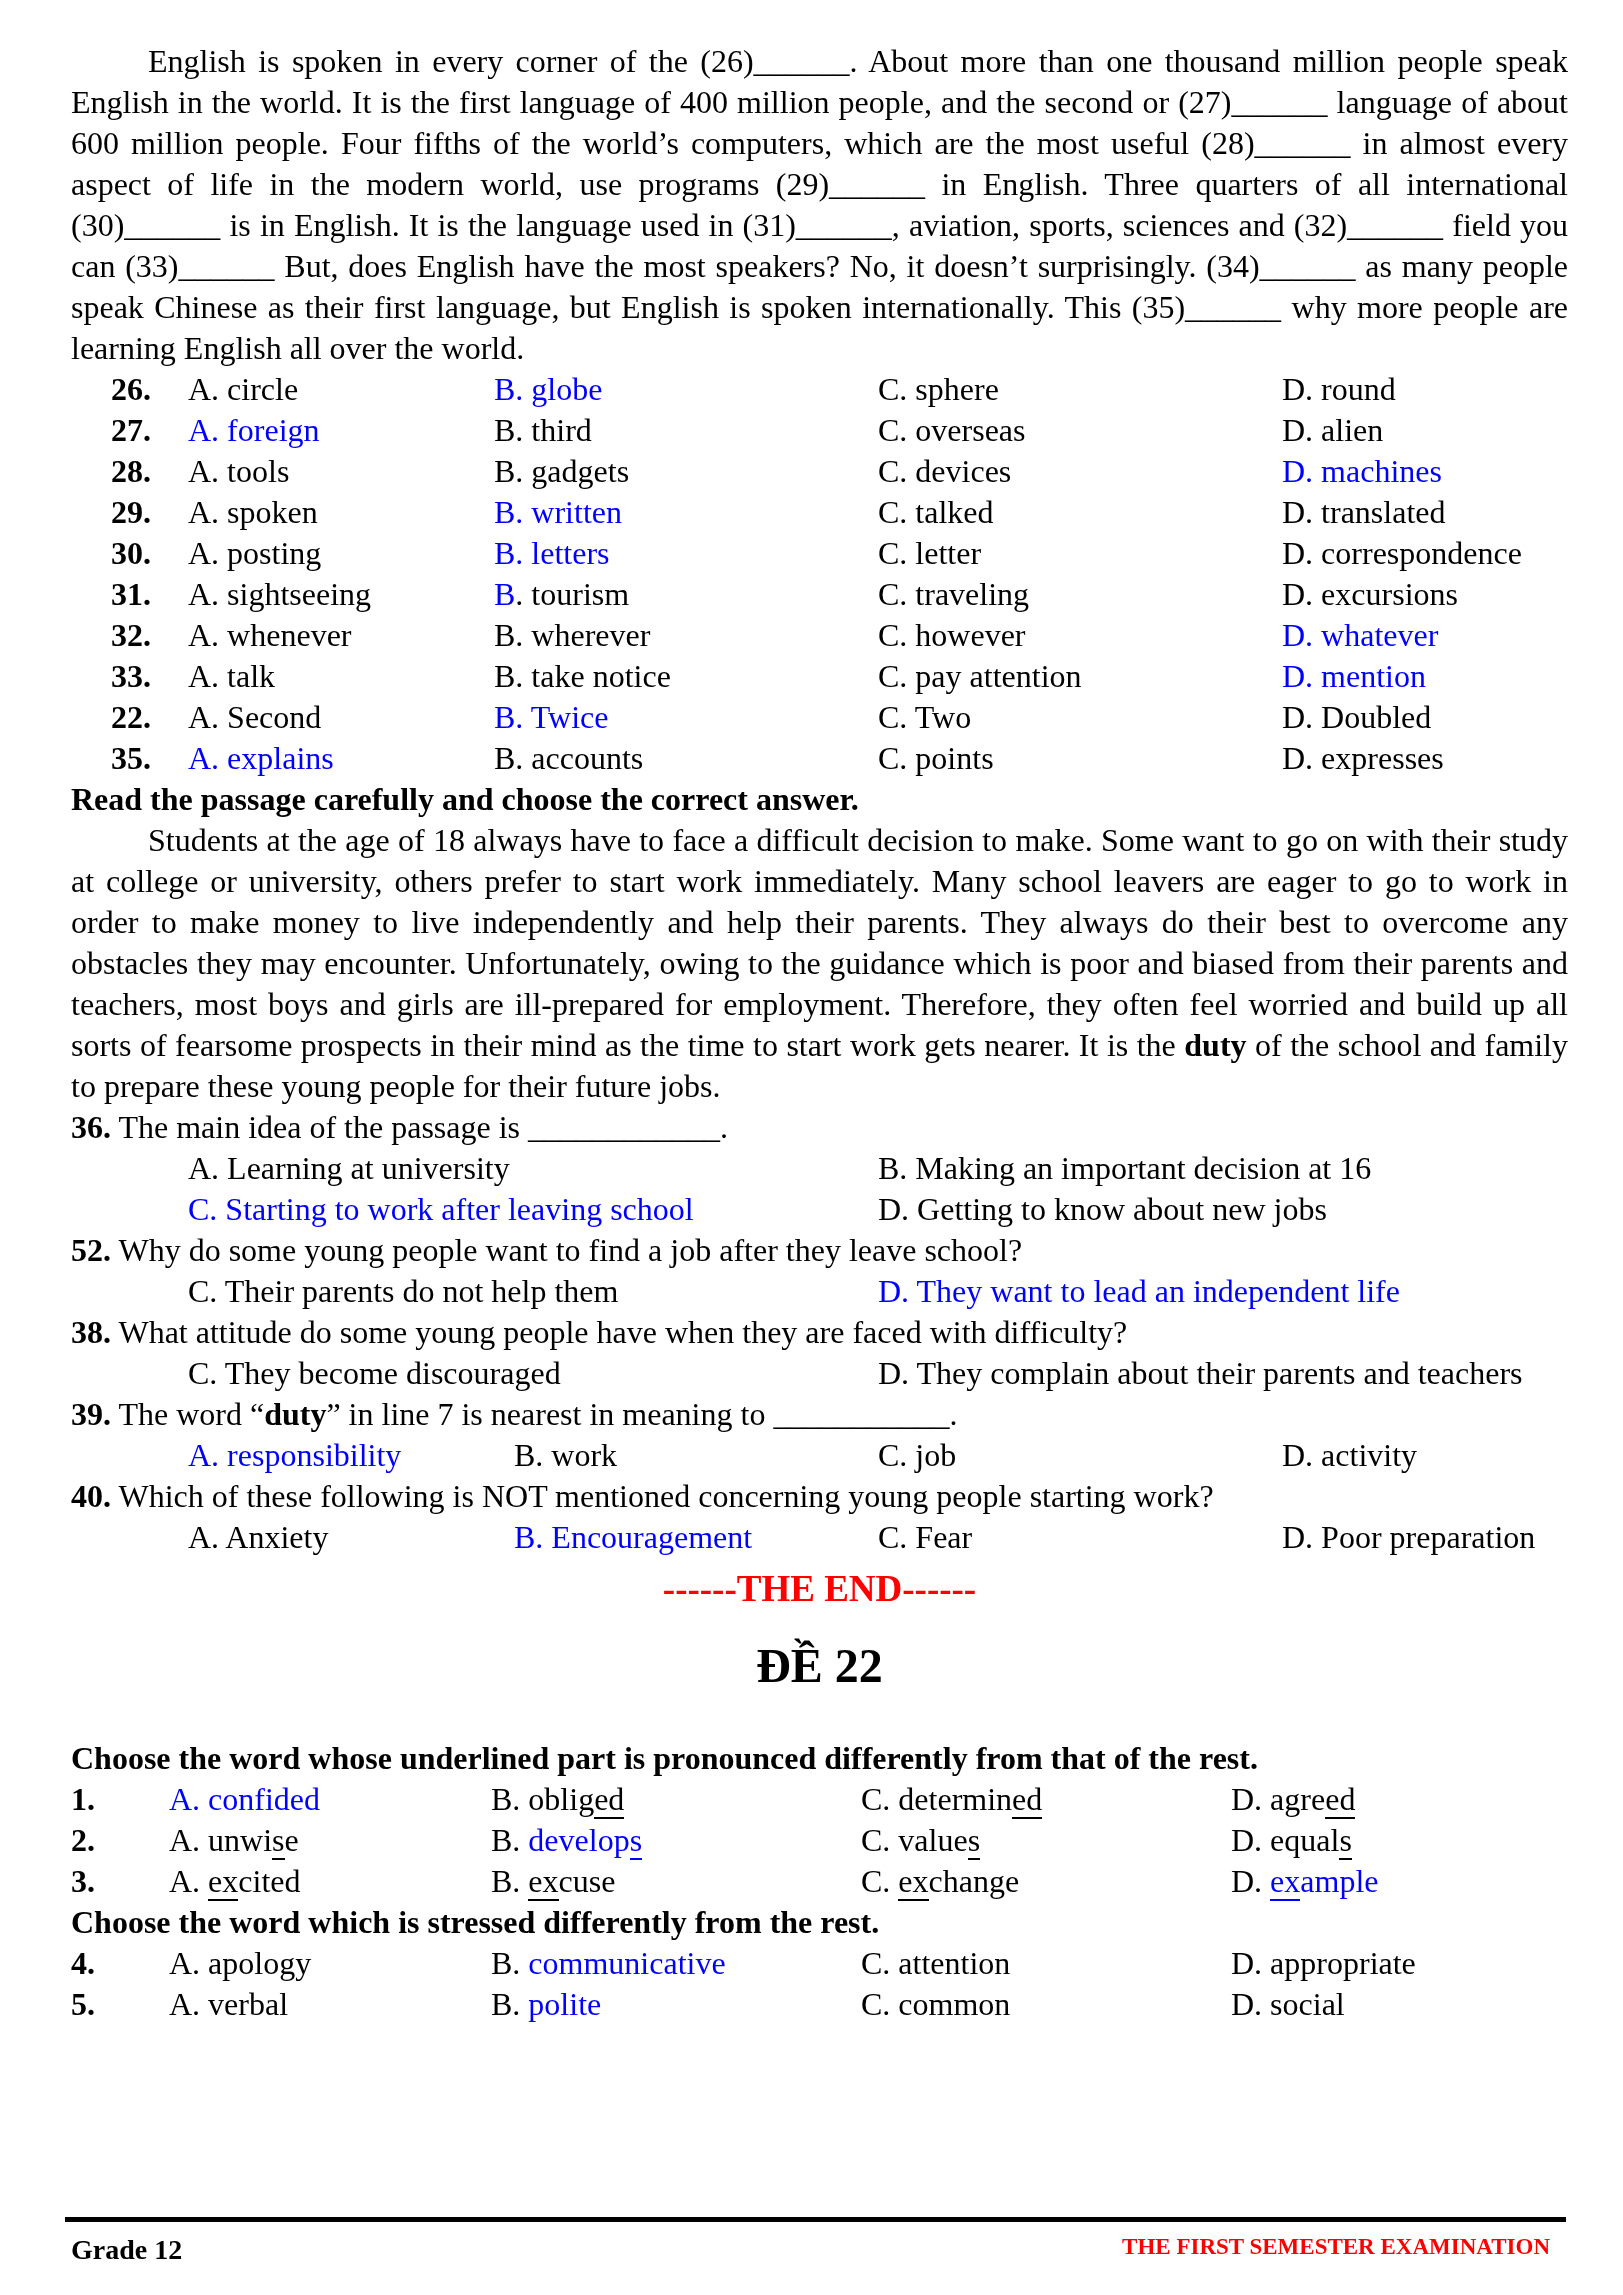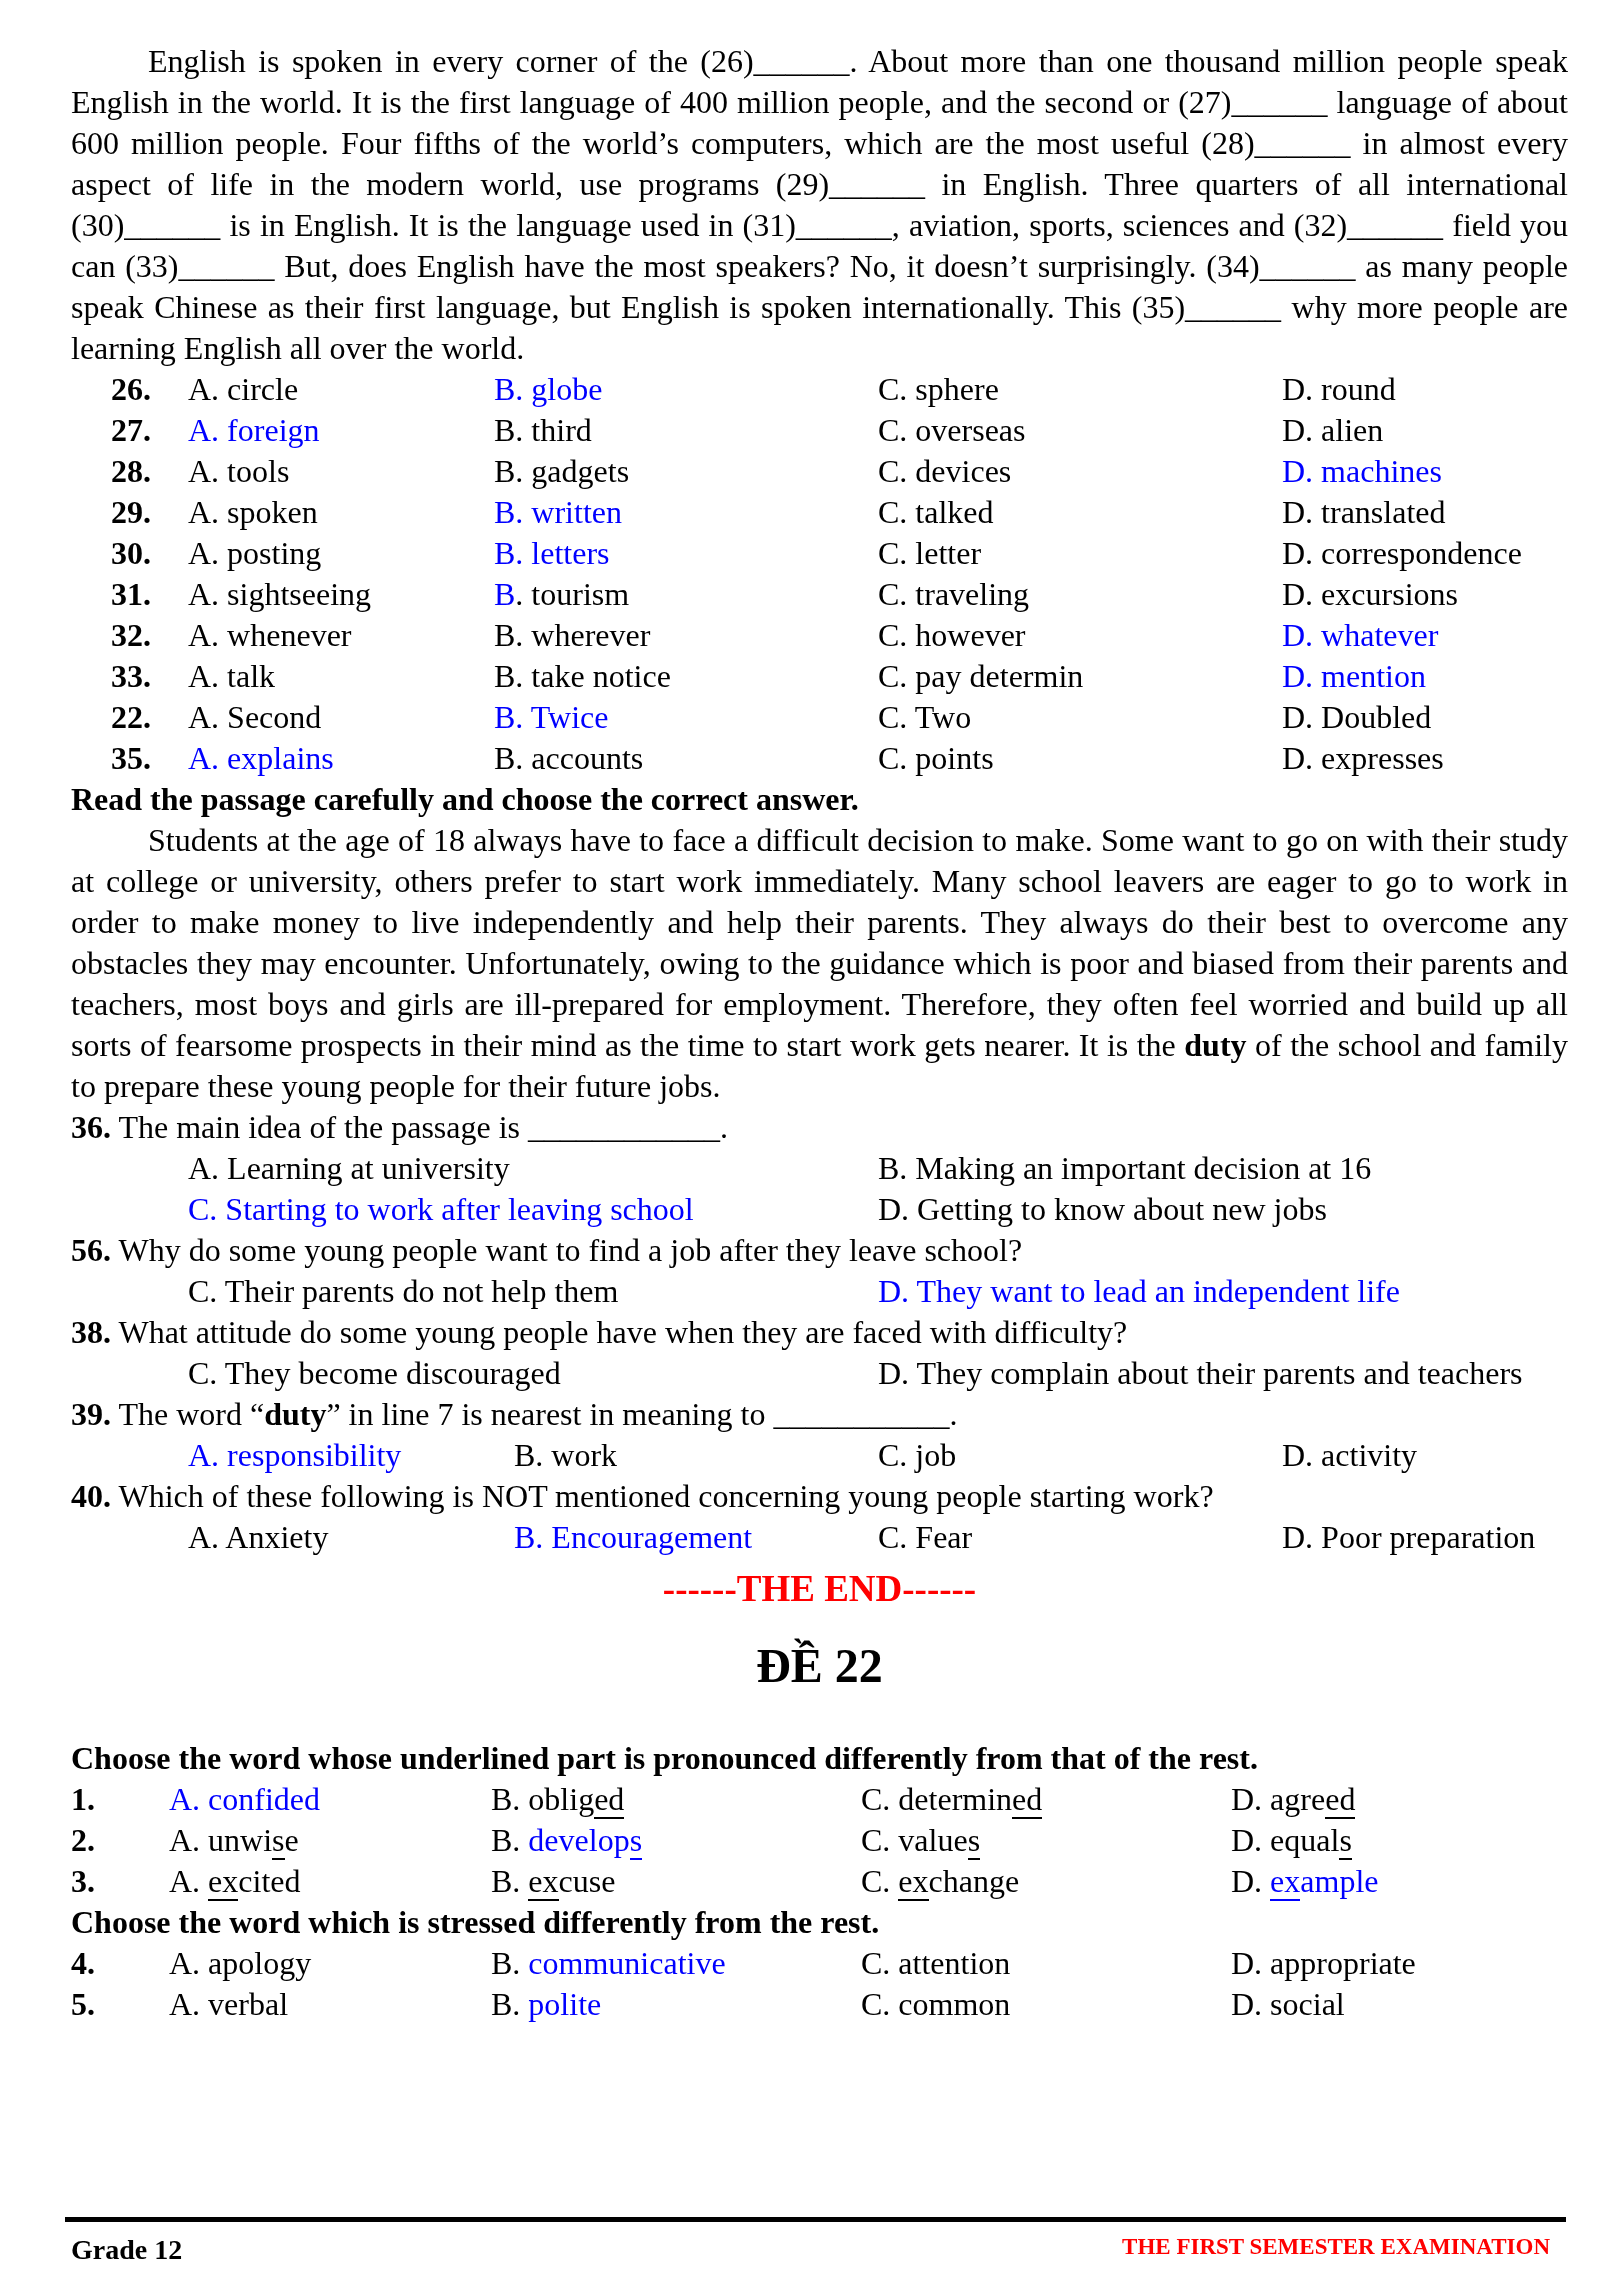--- a/index.html
+++ b/index.html
@@ -82,21 +82,21 @@
         <span class="num">32.</span>
         <span class="c4a">A. whenever</span>
         <span class="c4b">B. wherever</span>
         <span class="c4c">C. however</span>
         <span class="c4d blue">D. whatever</span>
       </div>
       <div class="row">
         <span class="num">33.</span>
         <span class="c4a">A. talk</span>
         <span class="c4b">B. take notice</span>
-        <span class="c4c">C. pay determin</span>
+        <span class="c4c">C. pay attention</span>
         <span class="c4d blue">D. mention</span>
       </div>
       <div class="row">
         <span class="num">22.</span>
         <span class="c4a">A. Second</span>
         <span class="c4b blue">B. Twice</span>
         <span class="c4c">C. Two</span>
         <span class="c4d">D. Doubled</span>
       </div>
       <div class="row">
@@ -115,21 +115,21 @@
   <div id="reading-questions">
       <div class="q"><span class="qnum">36.</span><span> The main idea of the passage is ____________.</span></div>
       <div class="row">
         <span class="c2a">A. Learning at university</span>
         <span class="c2b">B. Making an important decision at 16</span>
       </div>
       <div class="row">
         <span class="c2a blue">C. Starting to work after leaving school</span>
         <span class="c2b">D. Getting to know about new jobs</span>
       </div>
-      <div class="q"><span class="qnum">56.</span><span> Why do some young people want to find a job after they leave school?</span></div>
+      <div class="q"><span class="qnum">52.</span><span> Why do some young people want to find a job after they leave school?</span></div>
       <div class="row">
         <span class="c2a">C. Their parents do not help them</span>
         <span class="c2b blue">D. They want to lead an independent life</span>
       </div>
       <div class="q"><span class="qnum">38.</span><span> What attitude do some young people have when they are faced with difficulty?</span></div>
       <div class="row">
         <span class="c2a">C. They become discouraged</span>
         <span class="c2b">D. They complain about their parents and teachers</span>
       </div>
       <div class="q"><span class="qnum">39.</span><span> The word “</span><b>duty</b><span>” in line 7 is nearest in meaning to ___________.</span></div>

